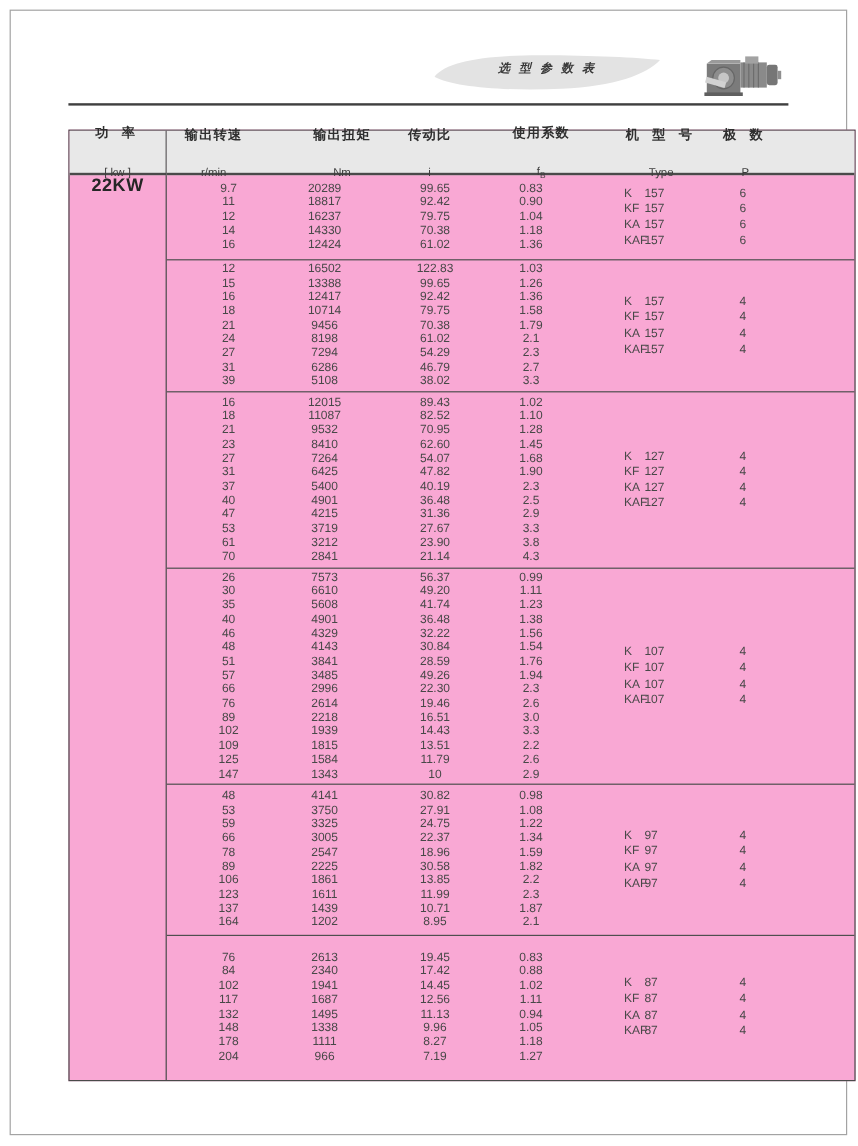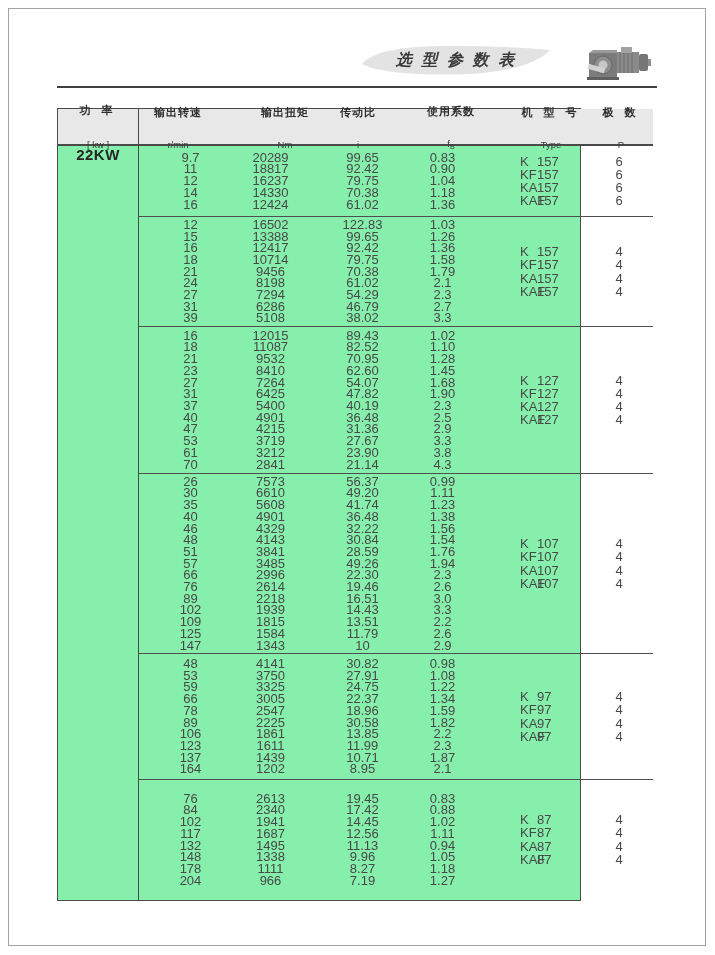--- a/index.html
+++ b/index.html
@@ -6,48 +6,48 @@
   .page{position:relative;width:715px;height:955px;background:#ffffff;overflow:hidden;
         font-family:"Liberation Sans", sans-serif;color:#3c3c3c;}
   .page-frame{position:absolute;left:8px;top:8px;width:698px;height:938px;
         border:1px solid #a3a3a3;box-sizing:border-box;}
 
   
   .title-lens{position:absolute;left:362px;top:45px;width:188px;height:32px;}
   .title-lens svg{position:absolute;left:0;top:0;}
   .title-text{position:absolute;left:0;top:5px;width:100%;text-align:center;
         font-family:"DejaVu Serif", serif;font-style:italic;font-weight:600;
-        font-size:16px;letter-spacing:2px;color:#3a3a3a;white-space:nowrap;}
+        font-size:10px;letter-spacing:2px;color:#3a3a3a;white-space:nowrap;}
   .gearbox{position:absolute;left:586px;top:42px;}
   .header-rule{position:absolute;left:57px;top:86px;width:600px;height:2px;background:#3f3f3f;}
 
   
-  .spec-table{position:absolute;left:57px;top:108px;width:524px;height:793px;
-        box-sizing:border-box;border:1.5px solid #4a4a4a;background:#86efac;
+  .spec-table{position:absolute;left:57px;top:108px;width:656px;height:793px;
+        box-sizing:border-box;border:1.5px solid #4a4a4a;background:#f9a8d4;
         display:grid;grid-template-columns:81px 1fr;grid-template-rows:37px 1fr;}
   .power-header{grid-column:1;grid-row:1;background:#e8e8e8;
         border-right:1.5px solid #4a4a4a;border-bottom:2px solid #4a4a4a;
         display:flex;flex-direction:column;justify-content:center;align-items:center;gap:2px;}
   .data-header{grid-column:2;grid-row:1;background:#e8e8e8;
         border-bottom:2px solid #4a4a4a;position:relative;}
   .hcell{position:absolute;top:50%;transform:translate(-50%,-50%);text-align:center;white-space:nowrap;}
   .hz{font-size:11px;font-weight:bold;color:#2f2f2f;letter-spacing:1px;}
   .hu{font-size:9.5px;color:#3c3c3c;margin-top:19px;}
   .hz.spread{letter-spacing:4px;}
   sub.fsub{font-size:7px;}
 
   .power-body{grid-column:1;grid-row:2;border-right:1.5px solid #4a4a4a;text-align:center;}
   .power-label{font-size:15px;font-weight:bold;letter-spacing:0.5px;color:#262626;}
 
   .data-body{grid-column:2;grid-row:2;}
   .group{display:grid;grid-template-columns:103px 57px 127px 33px 126px 68px;
         box-sizing:border-box;}
   .group + .group{border-top:1.5px solid #4f4f4f;}
   .gcol{display:flex;flex-direction:column;justify-content:center;align-items:center;
-        font-size:13px;line-height:11.7px;color:#484848;}
+        font-size:10px;line-height:11.7px;color:#484848;}
   .gcol.tcol{align-items:flex-start;padding-left:61px;line-height:13.2px;box-sizing:border-box;}
   .tp{display:inline-block;width:17px;}
   .gcol.pcol{line-height:13.2px;}
 </style>
 </head>
 <body>
 
 <div class="page">
   <div class="page-frame"></div>
 

